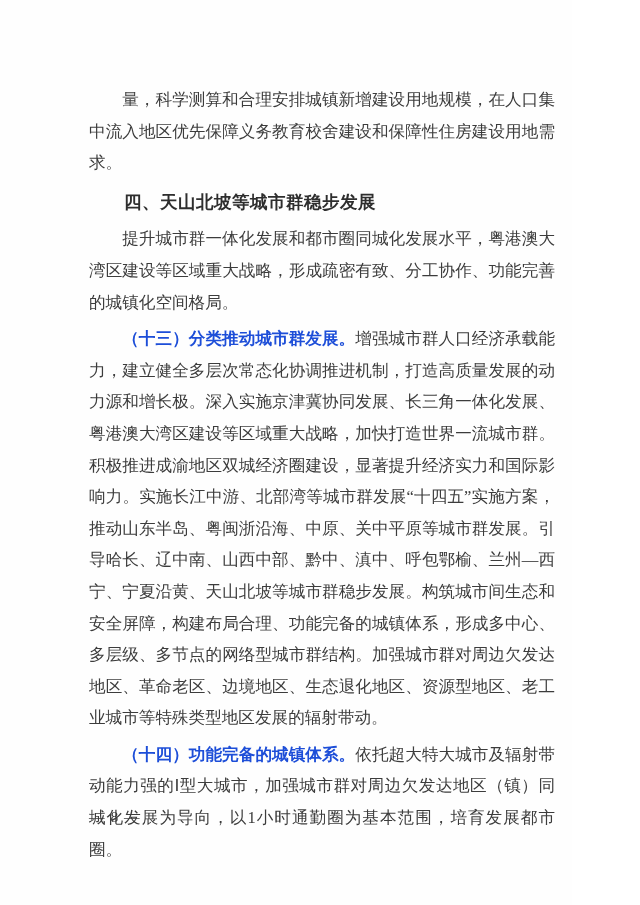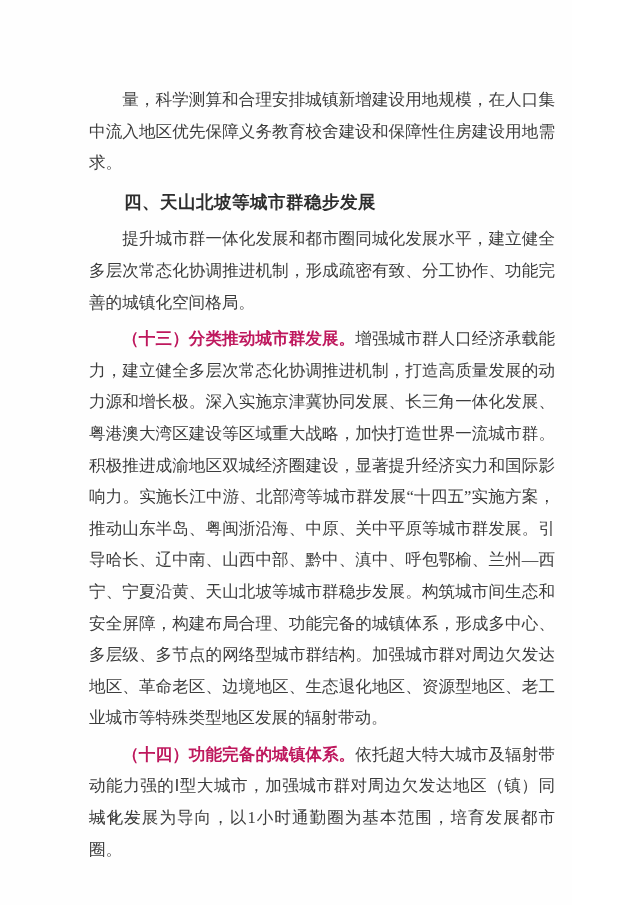--- a/index.html
+++ b/index.html
@@ -40,21 +40,21 @@
     font-family: "Liberation Sans", sans-serif;
     font-weight: bold;
     font-size: 17.5px;
     line-height: 31.6px;
     text-indent: 2em;
     color: #2e2e2e;
     letter-spacing: 0.5px;
   }
   .lead {
     font-weight: bold;
-    color: #be185d;
+    color: #1d4ed8;
   }
   .footer {
     position: absolute;
     left: 89px;
     top: 806px;
     font-size: 15.5px;
     line-height: 22px;
     color: #3a3a3a;
     letter-spacing: 1px;
   }
@@ -62,21 +62,21 @@
 </head>
 <body>
 
 <div class="page">
   <div class="content">
 
     <p class="para">量，科学测算和合理安排城镇新增建设用地规模，在人口集中流入地区优先保障义务教育校舍建设和保障性住房建设用地需求。</p>
 
     <p class="section-heading">四、天山北坡等城市群稳步发展</p>
 
-    <p class="para">提升城市群一体化发展和都市圈同城化发展水平，建立健全多层次常态化协调推进机制，形成疏密有致、分工协作、功能完善的城镇化空间格局。</p>
+    <p class="para">提升城市群一体化发展和都市圈同城化发展水平，粤港澳大湾区建设等区域重大战略，形成疏密有致、分工协作、功能完善的城镇化空间格局。</p>
 
     <p class="para"><span class="lead">（十三）分类推动城市群发展。</span><span>增强城市群人口经济承载能力，建立健全多层次常态化协调推进机制，打造高质量发展的动力源和增长极。深入实施京津冀协同发展、长三角一体化发展、粤港澳大湾区建设等区域重大战略，加快打造世界一流城市群。积极推进成渝地区双城经济圈建设，显著提升经济实力和国际影响力。实施长江中游、北部湾等城市群发展“十四五”实施方案，推动山东半岛、粤闽浙沿海、中原、关中平原等城市群发展。引导哈长、辽中南、山西中部、黔中、滇中、呼包鄂榆、兰州—西宁、宁夏沿黄、天山北坡等城市群稳步发展。构筑城市间生态和安全屏障，构建布局合理、功能完备的城镇体系，形成多中心、多层级、多节点的网络型城市群结构。加强城市群对周边欠发达地区、革命老区、边境地区、生态退化地区、资源型地区、老工业城市等特殊类型地区发展的辐射带动。</span></p>
 
     <p class="para"><span class="lead">（十四）功能完备的城镇体系。</span><span>依托超大特大城市及辐射带动能力强的Ⅰ型大城市，加强城市群对周边欠发达地区（镇）同城化发展为导向，以1小时通勤圈为基本范围，培育发展都市圈。</span></p>
 
   </div>
 
   <div class="footer">— 8 —</div>
 </div>
 

